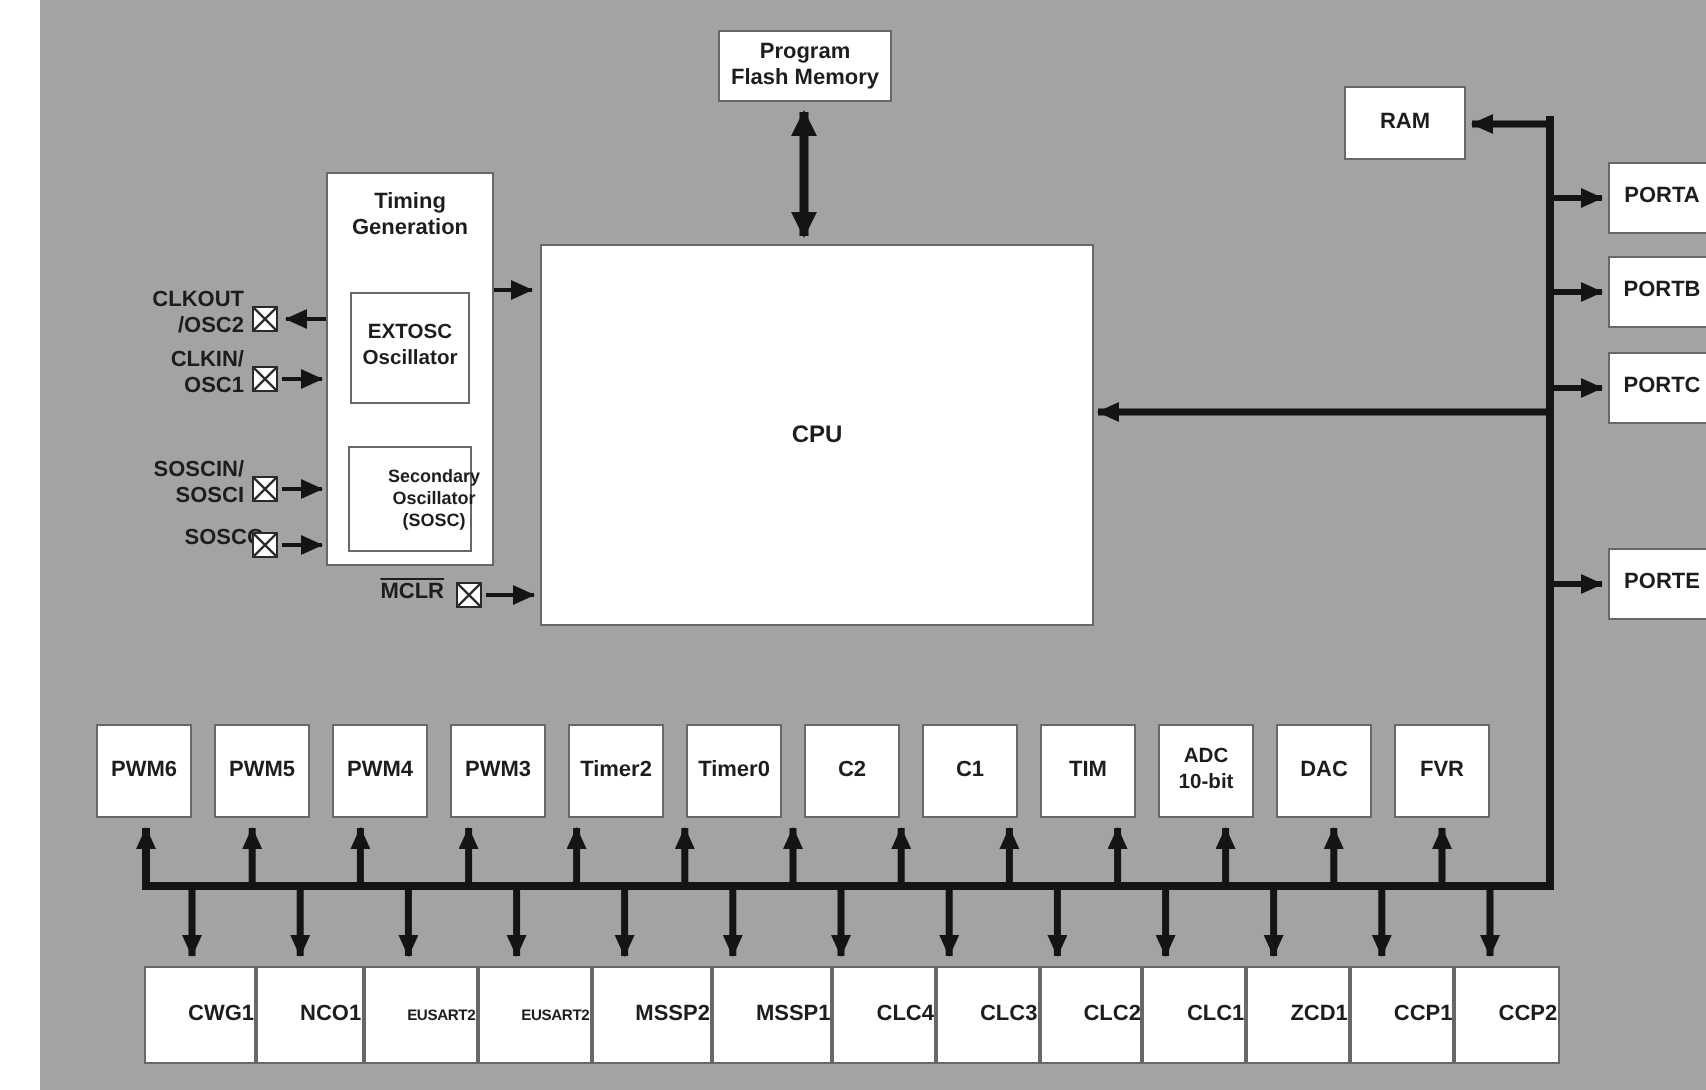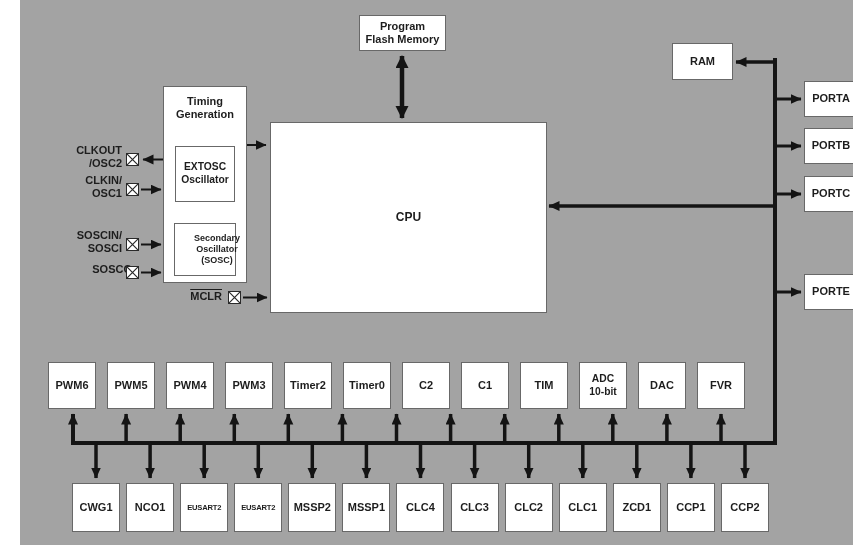--- a/index.html
+++ b/index.html
@@ -19,21 +19,21 @@
     position:absolute;z-index:1;font-size:11px;font-weight:600;line-height:13px;
     text-align:right;white-space:pre-line;color:#1d1d1d;
   }
   .overline{text-decoration:overline;}
   .xpin{position:absolute;z-index:1;width:13px;height:13px;border:1.4px solid #2a2a2a;
     background:#fff;box-sizing:border-box;}
   .xpin svg{display:block;width:100%;height:100%;}
   .prow{position:absolute;z-index:1;display:flex;justify-content:space-between;}
   .prow .box{position:static;flex:0 0 48px;}
   #midrow .box{height:47px;}
-  #botrow .box{height:49px;}
+  #botrow .box{height:49px;padding-left:21px;}
   .fs-sm{font-size:9px;line-height:1.25;}
   .fs-xs{font-size:7.6px;letter-spacing:-0.2px;}
   .fs-md{font-size:10.3px;}
 </style>
 </head>
 <body>
 
 <div id="stage">
 
   <svg id="wires" width="853" height="545" viewBox="0 0 853 545">

